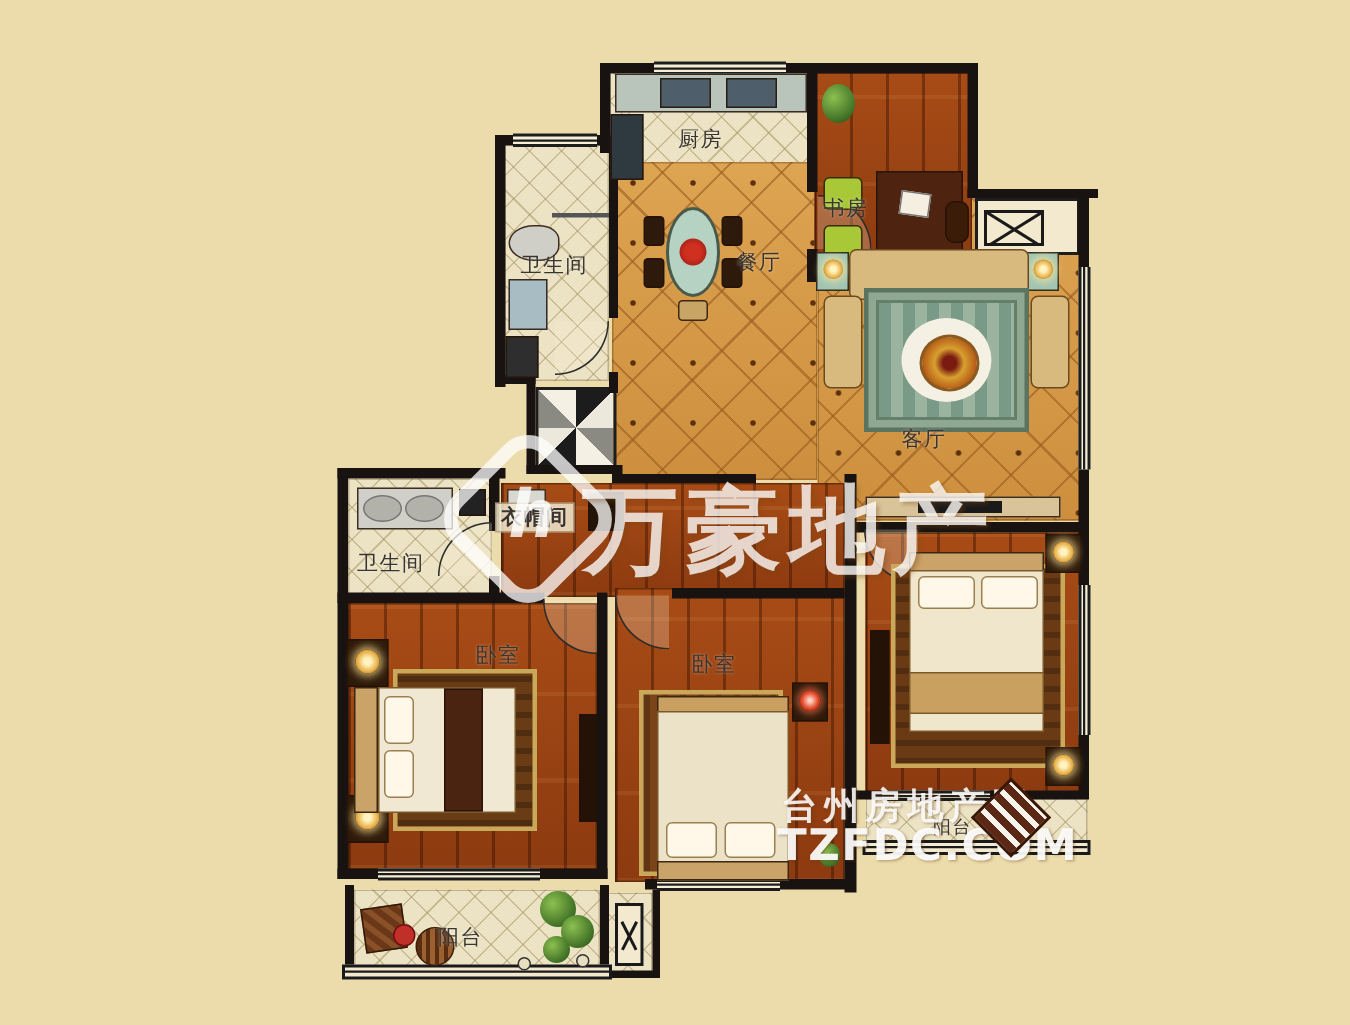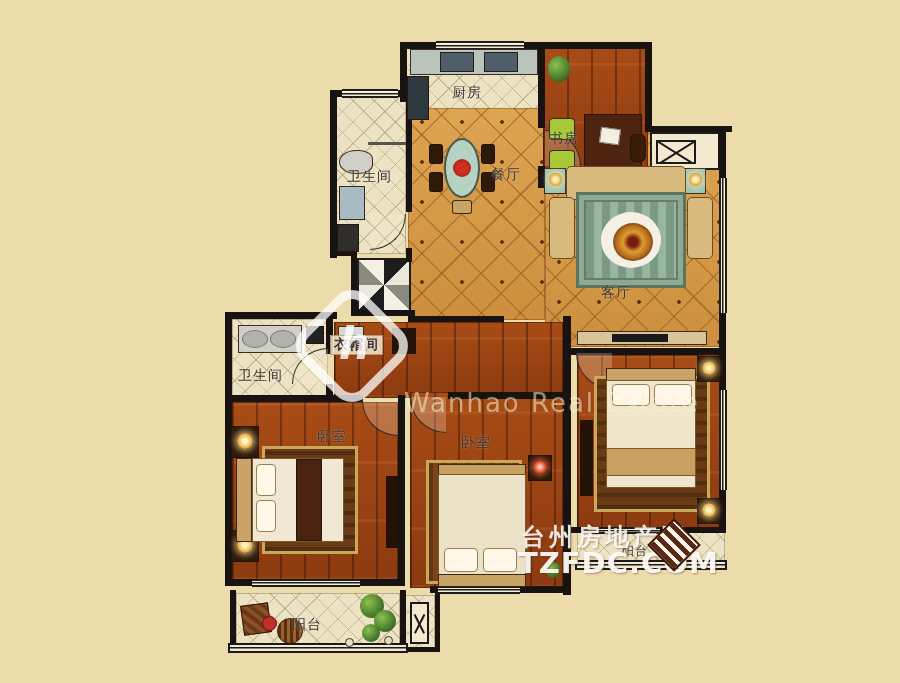--- a/index.html
+++ b/index.html
@@ -269,18 +269,18 @@
   <div class="label plate" style="left:330px;top:335px;font-weight:bold;">衣帽间</div>
   <div class="label" style="left:238px;top:367px;">卫生间</div>
   <div class="label" style="left:317px;top:428px;">卧室</div>
   <div class="label" style="left:461px;top:434px;">卧室</div>
   <div class="label small" style="left:622px;top:543px;">阳台</div>
   <div class="label" style="left:292px;top:616px;">阳台</div>
 
   <div class="wm-logo">
       <span>h</span>
     </div>
-  <div class="wm-en">Wanhao Real Estate</div>
+  <div class="wm-cn">万豪地产</div>
   <div class="wm2-cn">台州房地产网</div>
   <div class="wm2-dom">TZFDC.COM</div>
   <div class="wm2-logo"></div>
 
 </div>
 
 </body></html>

